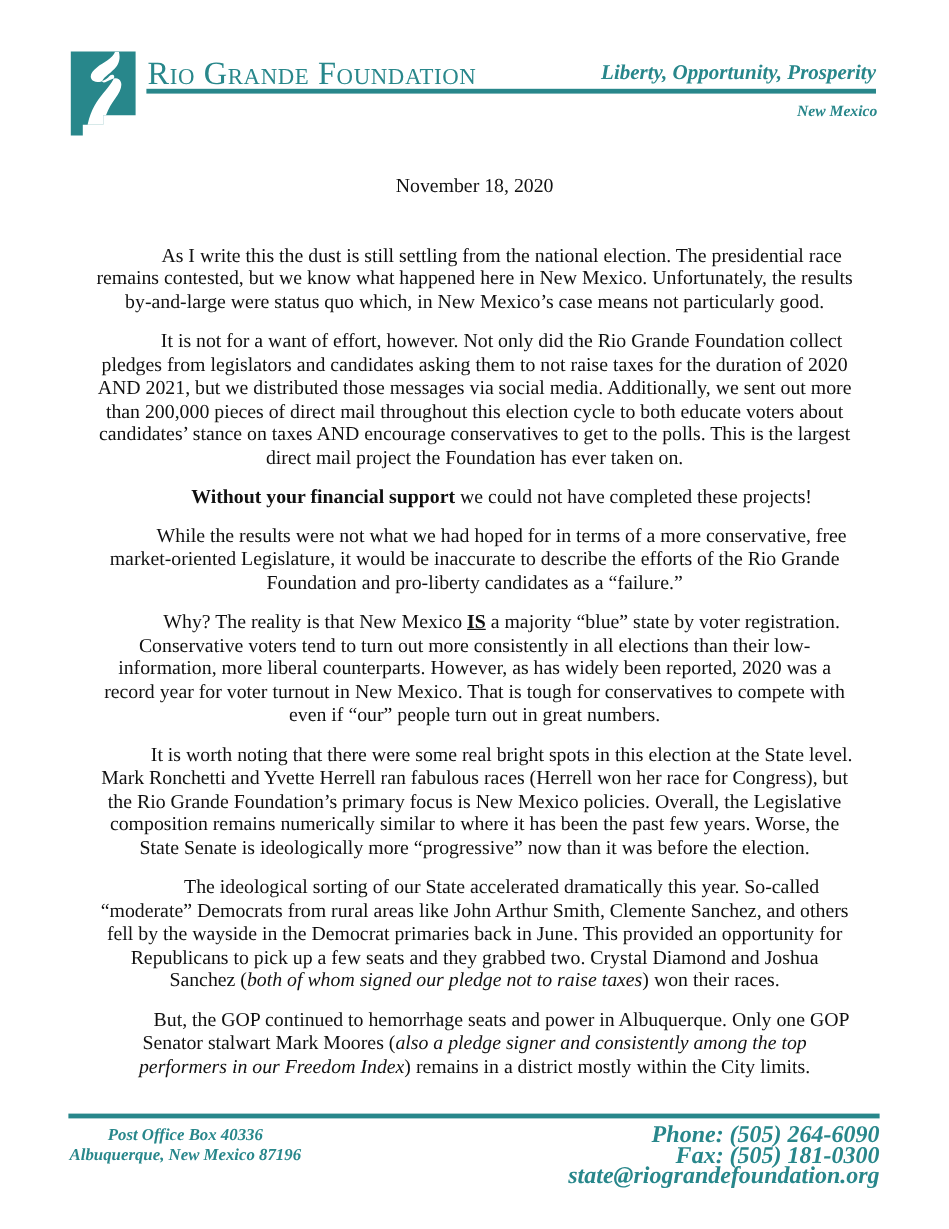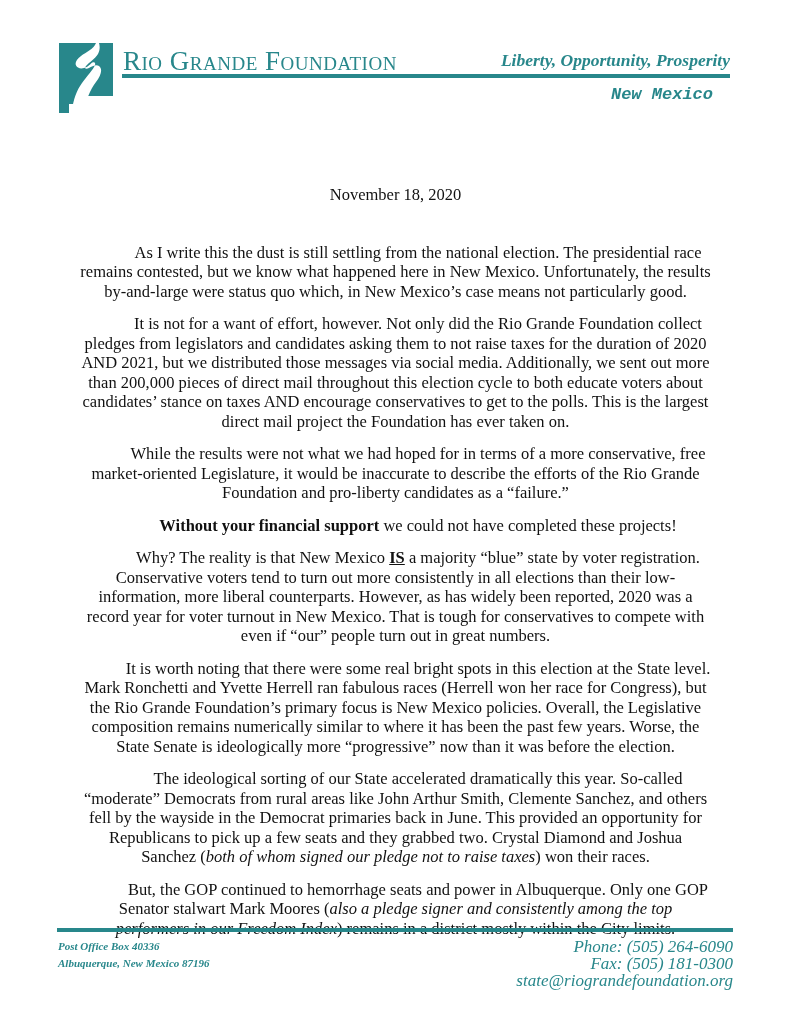--- a/index.html
+++ b/index.html
@@ -31,34 +31,32 @@
     font-size: 17.5px; font-weight: bold; font-style: italic;
     color: var(--accent);
     white-space: nowrap;
     text-align: right;
   }
   .header-rule {
     position: absolute; left: 122px; right: 61px; top: 74px;
     height: 4px; background: var(--accent);
   }
   .region {
-    position: absolute; right: 78px; top: 85px;
-    font-size: 17px; font-weight: bold; font-style: italic;
+    position: absolute; right: 60px; top: 85px;
+    font-size: 13px; font-weight: bold; font-style: italic;
     color: var(--accent);
     white-space: nowrap;
-    font-family: Liberation Mono, monospace;
   }
 
   
   .letter {
     position: absolute; left: 80px; top: 145px;
     width: 631px;
     font-size: 16.5px; line-height: 19.5px;
     color: #111111;
-    margin-top: 40px;
   }
   .date-line {
     text-align: center;
     margin: 0 0 38px 0;
   }
   .letter p {
     margin: 0 0 13px 0;
     text-indent: 45px;
     text-align: center;
   }
@@ -66,28 +64,29 @@
   .emph { font-weight: bold; text-decoration: underline; }
   .i { font-style: italic; }
 
   
   .footer-rule {
     position: absolute; left: 57px; right: 58px; top: 928px;
     height: 4px; background: var(--accent);
   }
   .footer-left {
     position: absolute; left: 58px; top: 938px;
-    font-size: 11px; line-height: 17px;
+    font-size: 14px; line-height: 17px;
     font-weight: bold; font-style: italic;
     color: var(--accent);
+    text-align: center;
   }
   .footer-right {
     position: absolute; right: 58px; top: 938px;
-    font-size: 17px; line-height: 17px;
-    font-weight: normal; font-style: italic;
+    font-size: 20px; line-height: 17px;
+    font-weight: bold; font-style: italic;
     color: var(--accent);
     text-align: right;
   }
 </style>
 </head>
 <body style="--accent: #28878b;">
 
 <div class="page">
 
   <div class="logo">
@@ -120,23 +119,23 @@
   <div class="header-rule"></div>
   <div class="region">New Mexico</div>
 
   <div class="letter">
     <div class="date-line">November 18, 2020</div>
 
     <p>As I write this the dust is still settling from the national election. The presidential race remains contested, but we know what happened here in New Mexico. Unfortunately, the results by-and-large were status quo which, in New Mexico’s case means not particularly good.</p>
 
     <p>It is not for a want of effort, however. Not only did the Rio Grande Foundation collect pledges from legislators and candidates asking them to not raise taxes for the duration of 2020 AND 2021, but we distributed those messages via social media. Additionally, we sent out more than 200,000 pieces of direct mail throughout this election cycle to both educate voters about candidates’ stance on taxes AND encourage conservatives to get to the polls. This is the largest direct mail project the Foundation has ever taken on.</p>
 
+    <p><span class="b">Without your financial support</span><span> we could not have completed these projects!</span></p>
+
     <p>While the results were not what we had hoped for in terms of a more conservative, free market-oriented Legislature, it would be inaccurate to describe the efforts of the Rio Grande Foundation and pro-liberty candidates as a “failure.”</p>
-
-    <p><span class="b">Without your financial support</span><span> we could not have completed these projects!</span></p>
 
     <p><span>Why? The reality is that New Mexico </span><span class="emph">IS</span><span> a majority “blue” state by voter registration. Conservative voters tend to turn out more consistently in all elections than their low-information, more liberal counterparts. However, as has widely been reported, 2020 was a record year for voter turnout in New Mexico. That is tough for conservatives to compete with even if “our” people turn out in great numbers.</span></p>
 
     <p>It is worth noting that there were some real bright spots in this election at the State level. Mark Ronchetti and Yvette Herrell ran fabulous races (Herrell won her race for Congress), but the Rio Grande Foundation’s primary focus is New Mexico policies. Overall, the Legislative composition remains numerically similar to where it has been the past few years. Worse, the State Senate is ideologically more “progressive” now than it was before the election.</p>
 
     <p><span>The ideological sorting of our State accelerated dramatically this year. So-called “moderate” Democrats from rural areas like John Arthur Smith, Clemente Sanchez, and others fell by the wayside in the Democrat primaries back in June. This provided an opportunity for Republicans to pick up a few seats and they grabbed two. Crystal Diamond and Joshua Sanchez (</span><span class="i">both of whom signed our pledge not to raise taxes</span><span>) won their races.</span></p>
 
     <p><span>But, the GOP continued to hemorrhage seats and power in Albuquerque. Only one GOP Senator stalwart Mark Moores (</span><span class="i">also a pledge signer and consistently among the top performers in our Freedom Index</span><span>) remains in a district mostly within the City limits.</span></p>
   </div>
 

